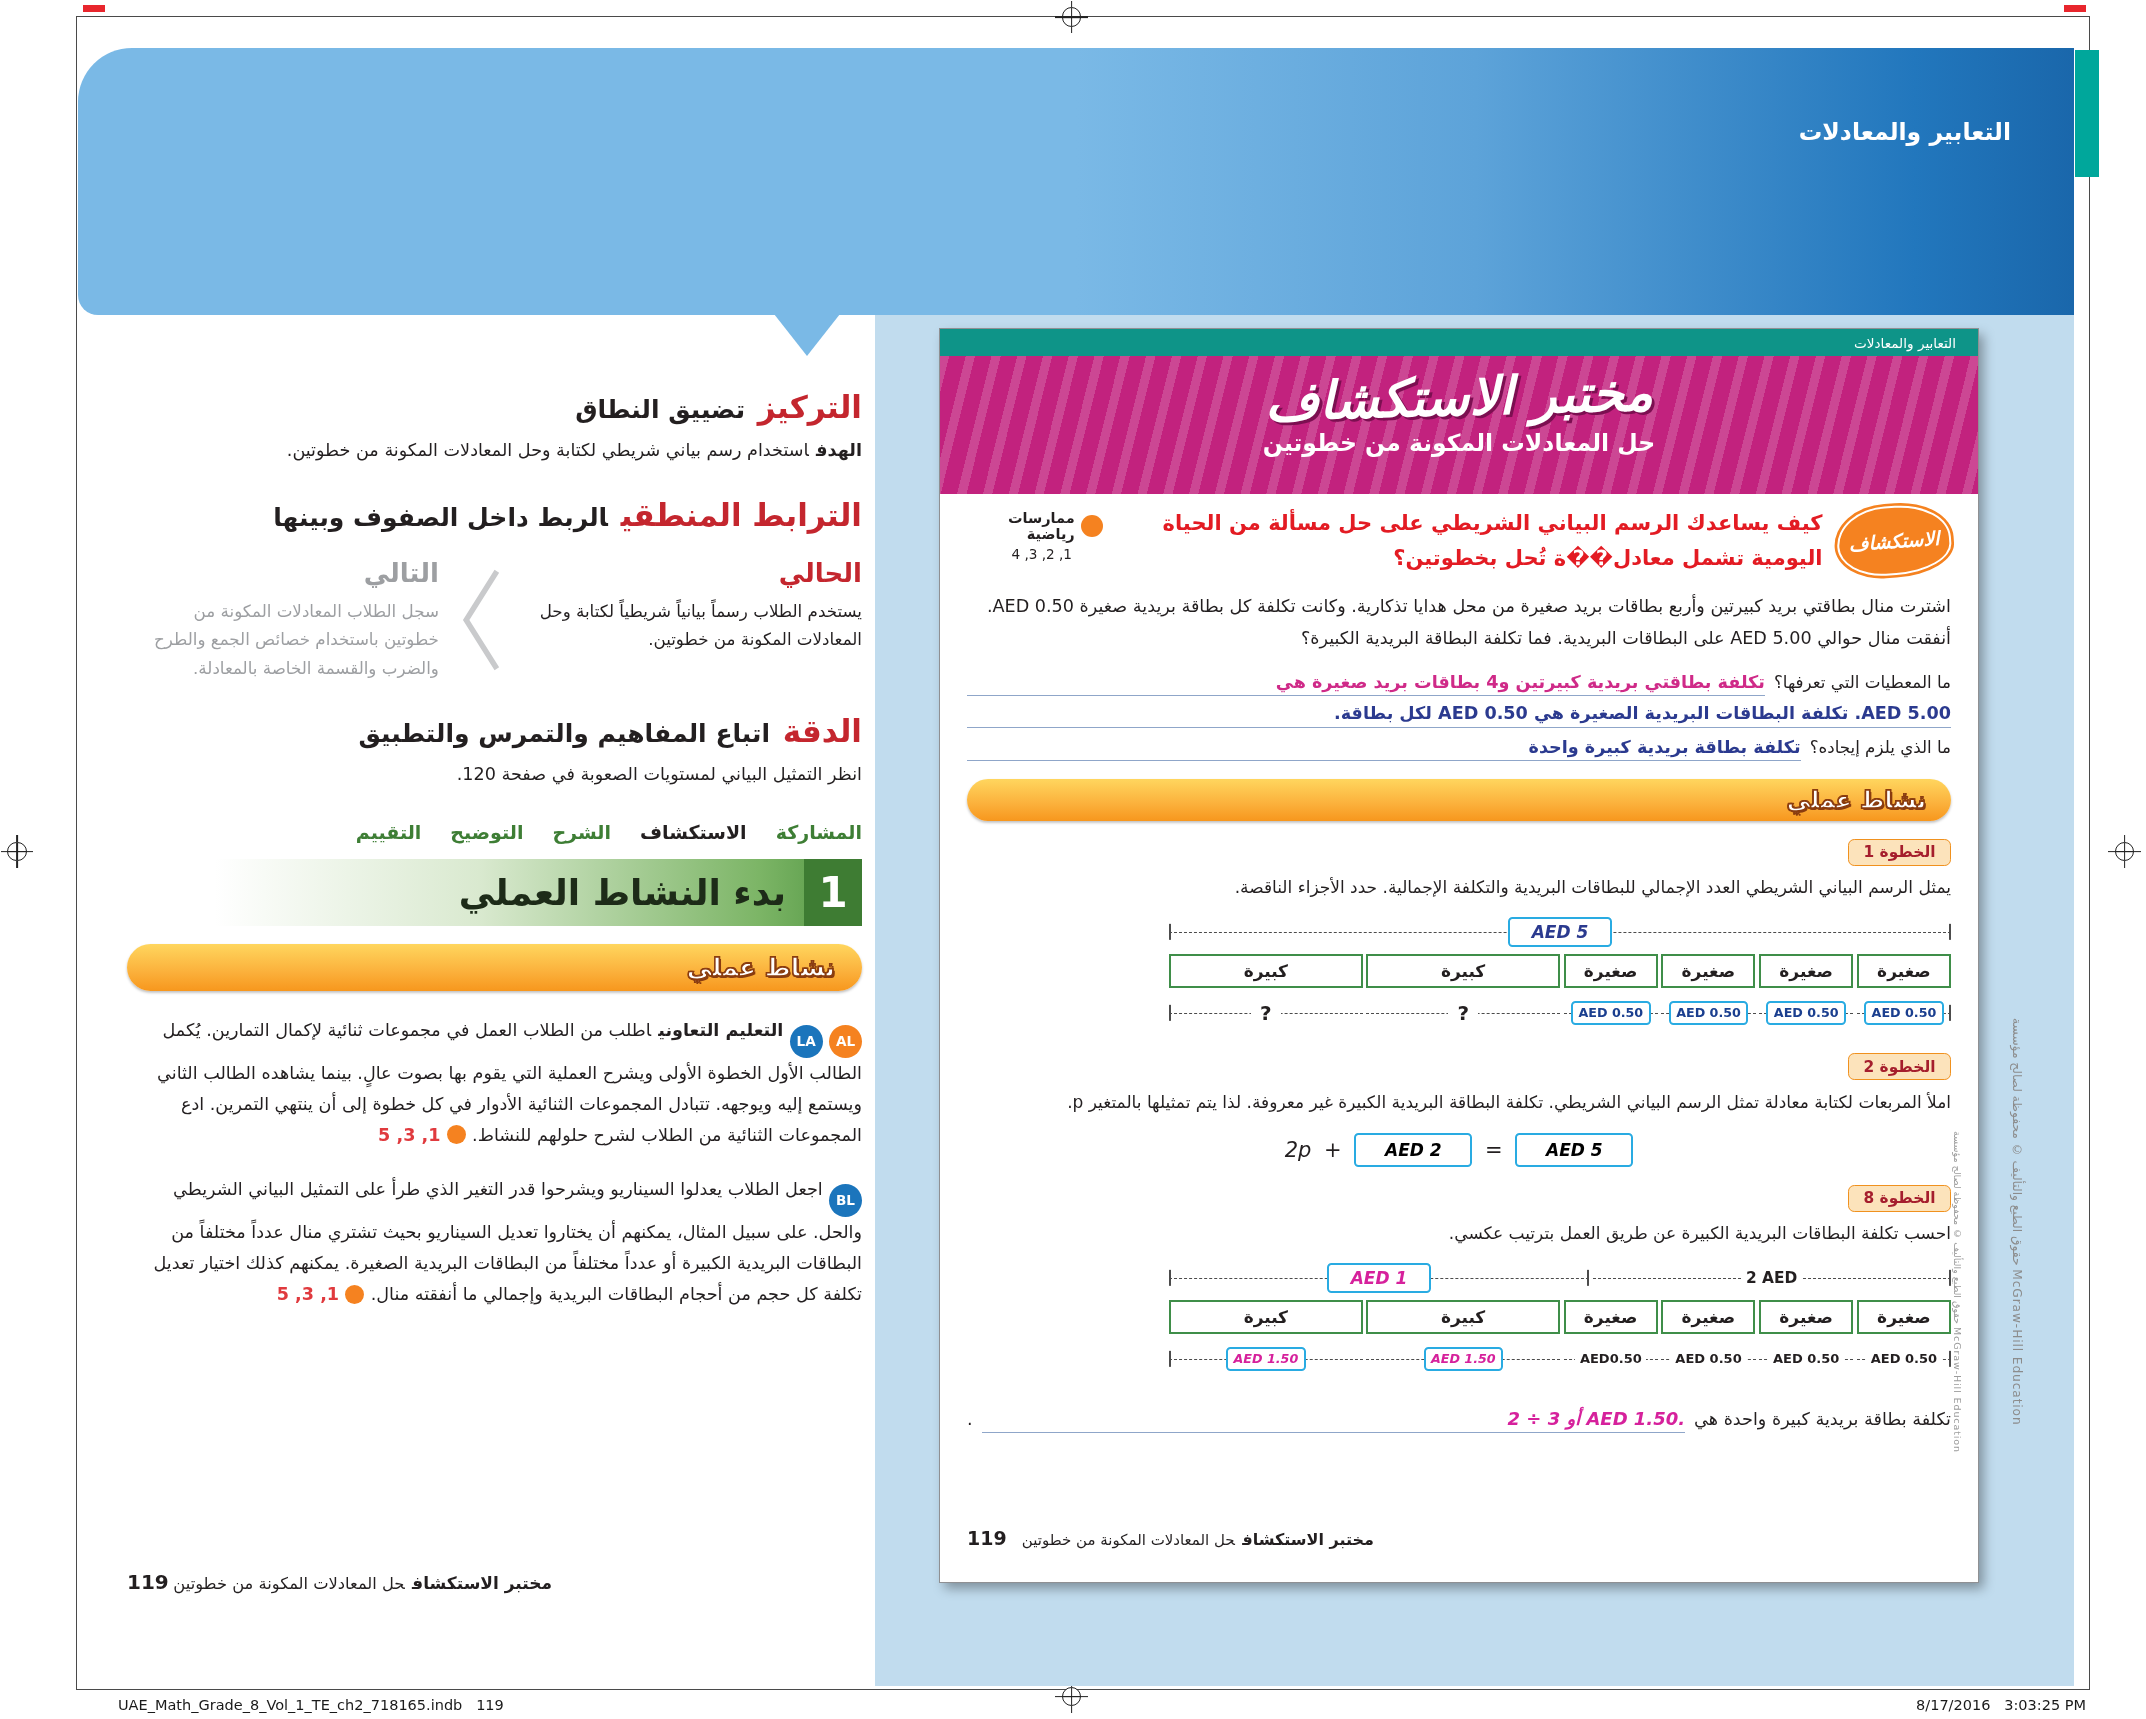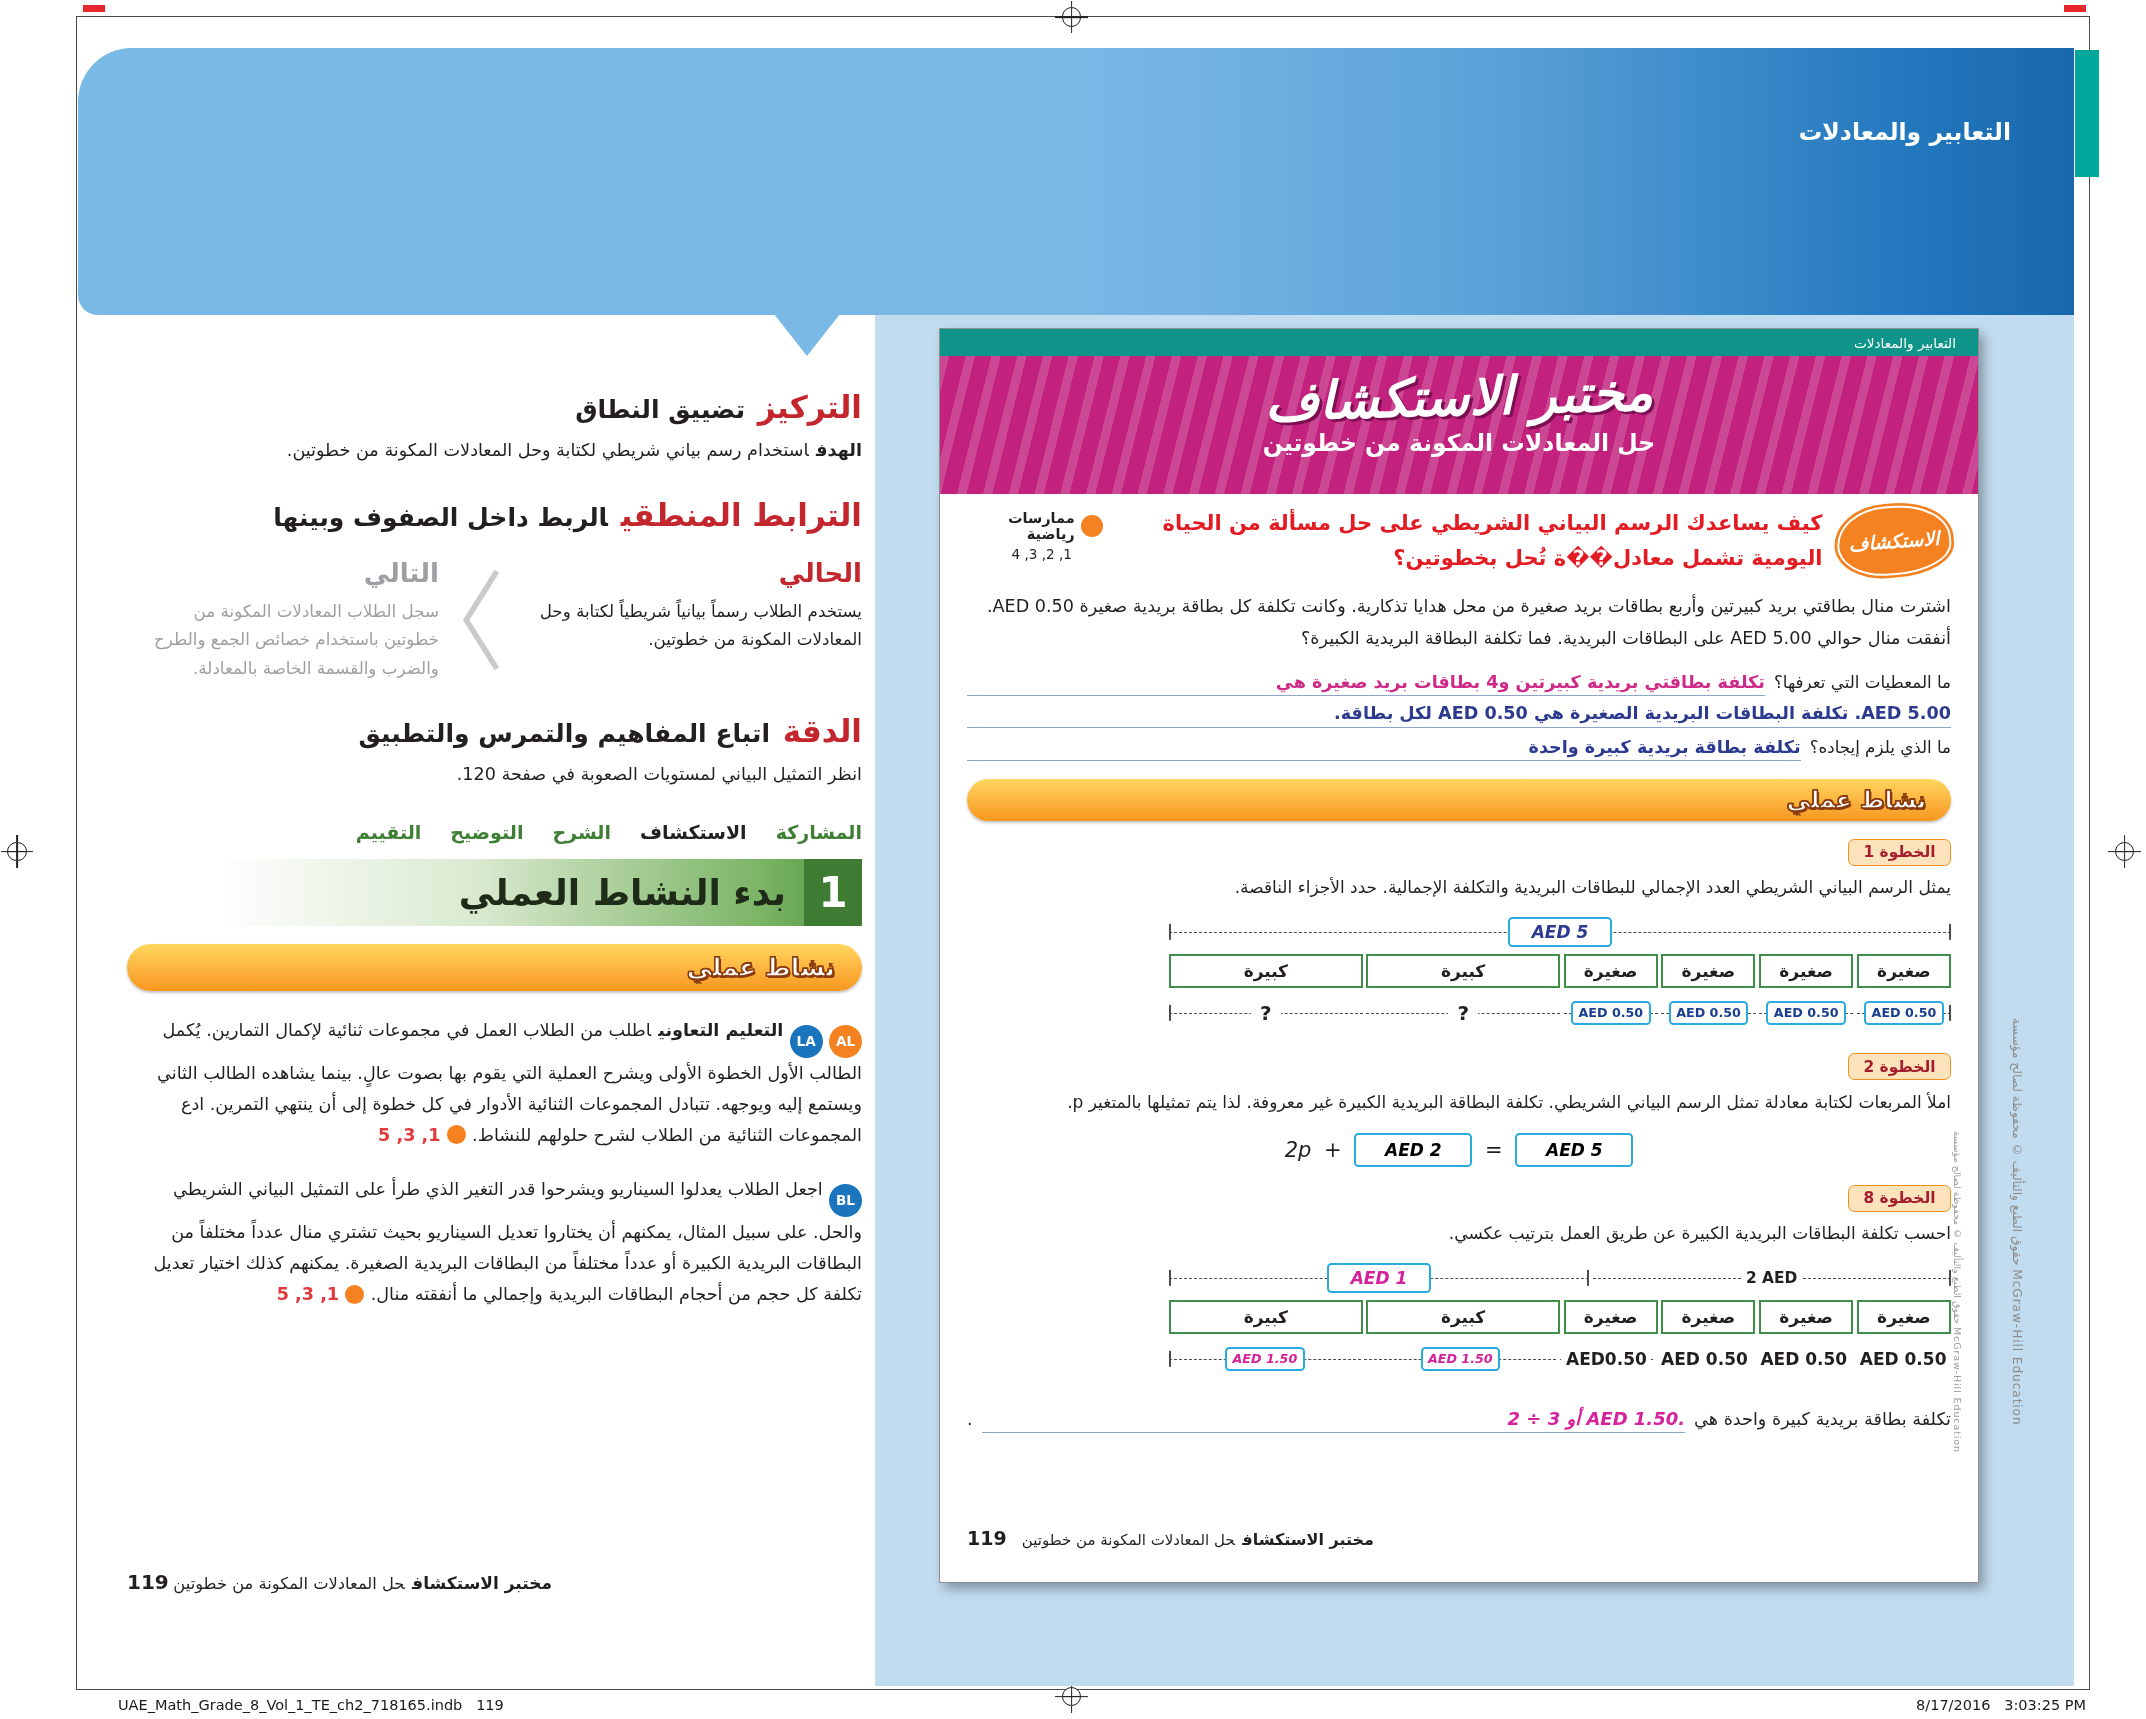--- a/index.html
+++ b/index.html
@@ -112,21 +112,21 @@
   .cell{box-sizing:border-box;border:2.7px solid #3f8e49;background:#fff;height:34px;display:flex;align-items:center;
         justify-content:center;font-weight:bold;font-size:17px;}
   .cell.big,.slot.big{width:208px;}
   .cell.small,.slot.small{width:101px;}
   .bm-bottom{display:flex;gap:3.6px;margin-top:2.7px;}
   .slot{height:45px;}
   .q-mark{position:relative;background:#fff;padding:0 9px;font-weight:bold;font-size:20px;}
   .mini-box{position:relative;background:#fff;border:2.7px solid #29abe2;border-radius:4.5px;padding:2.7px 5.4px;
             font-weight:bold;font-size:12.7px;color:#1b3f8f;white-space:nowrap;}
   .mini-box.magenta{color:#d6219c;font-style:italic;}
-  .plain-label{position:relative;background:#fff;padding:0 4.5px;font-weight:bold;font-size:17px;white-space:nowrap;}
+  .plain-label{position:relative;background:#fff;padding:0 4.5px;font-weight:bold;font-size:13px;white-space:nowrap;}
   .plain-label.mid{font-size:15.4px;}
   .bm-split{display:flex;gap:3.6px;height:38px;}
   .seg.l{width:420px;}
   .seg.r{width:358px;align-items:center;}
   .eq{direction:ltr;display:flex;justify-content:center;align-items:center;gap:12.7px;margin-top:16.3px;font-size:21px;}
   .eq-lhs{font-style:italic;}
   .eq-box{min-width:118px;height:34px;border:2.7px solid #29abe2;border-radius:4.5px;display:flex;align-items:center;
           justify-content:center;color:#000000;font-weight:bold;font-style:italic;font-size:17px;background:#fff;box-sizing:border-box;}
   .conclusion{display:flex;gap:9px;align-items:baseline;margin-top:27px;font-size:17.6px;}
   .conc-blank{flex:1;border-bottom:1.8px solid #8fa6c9;padding-bottom:2.7px;text-align:right;}

